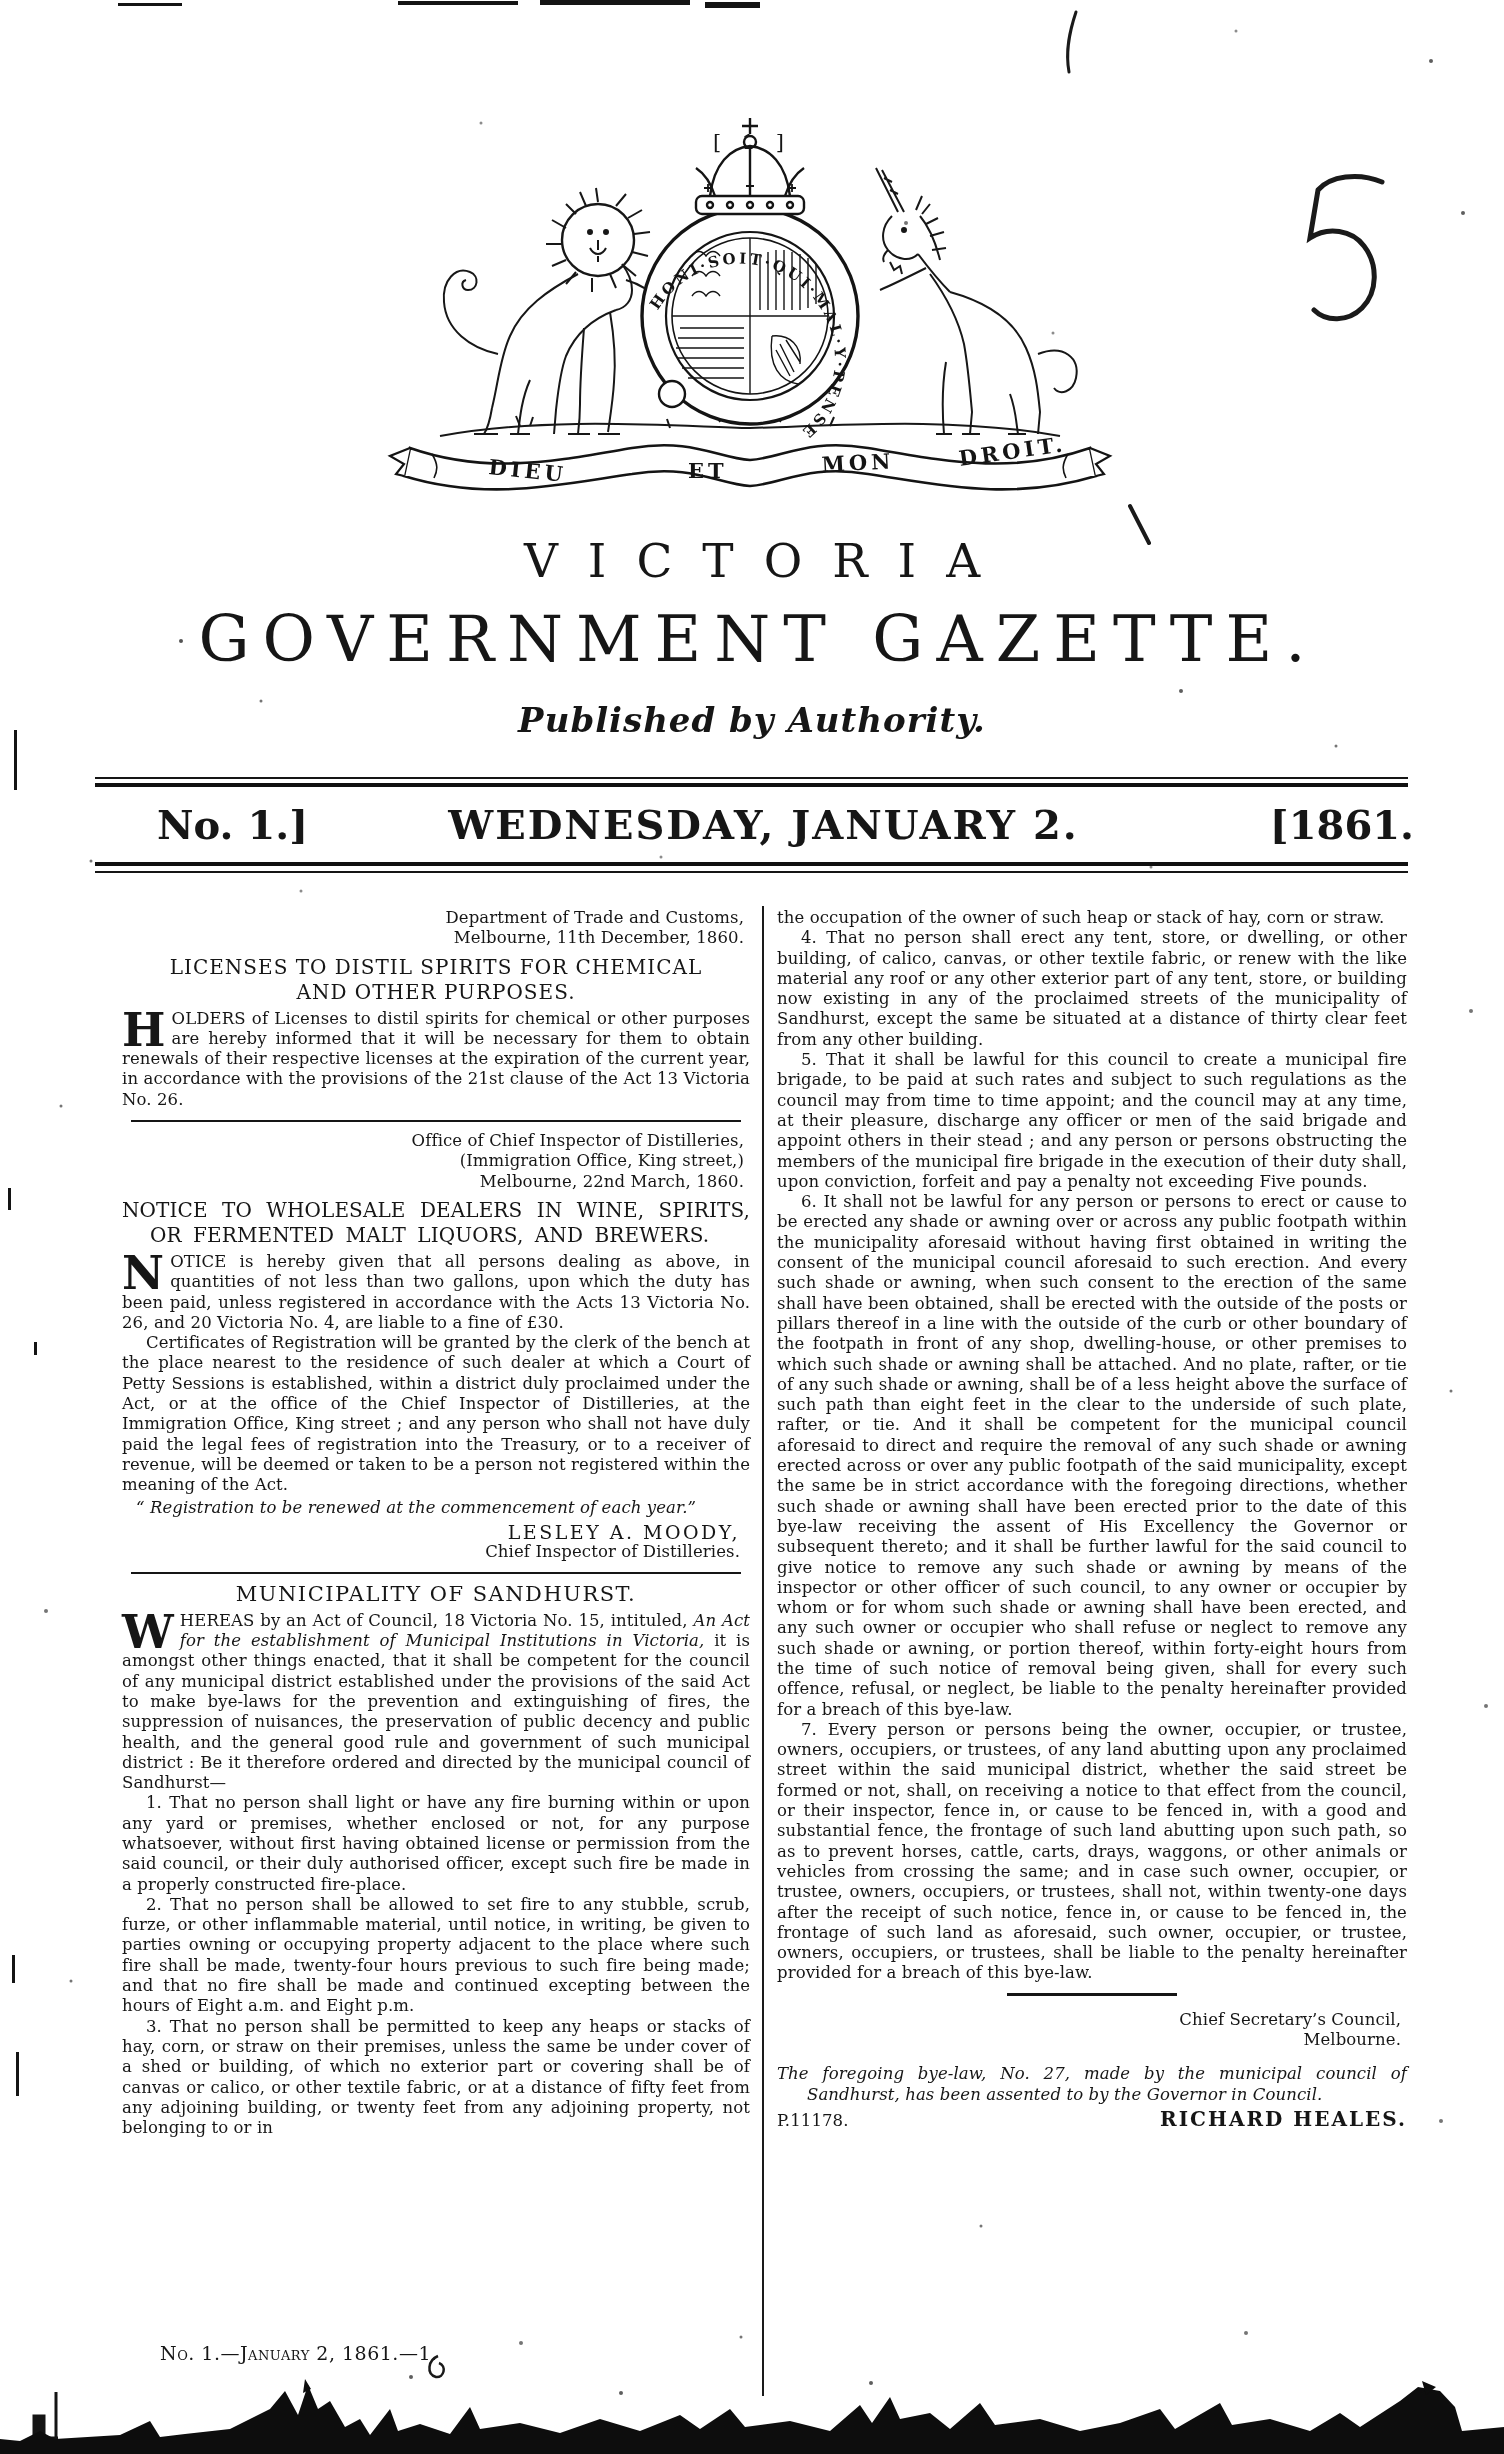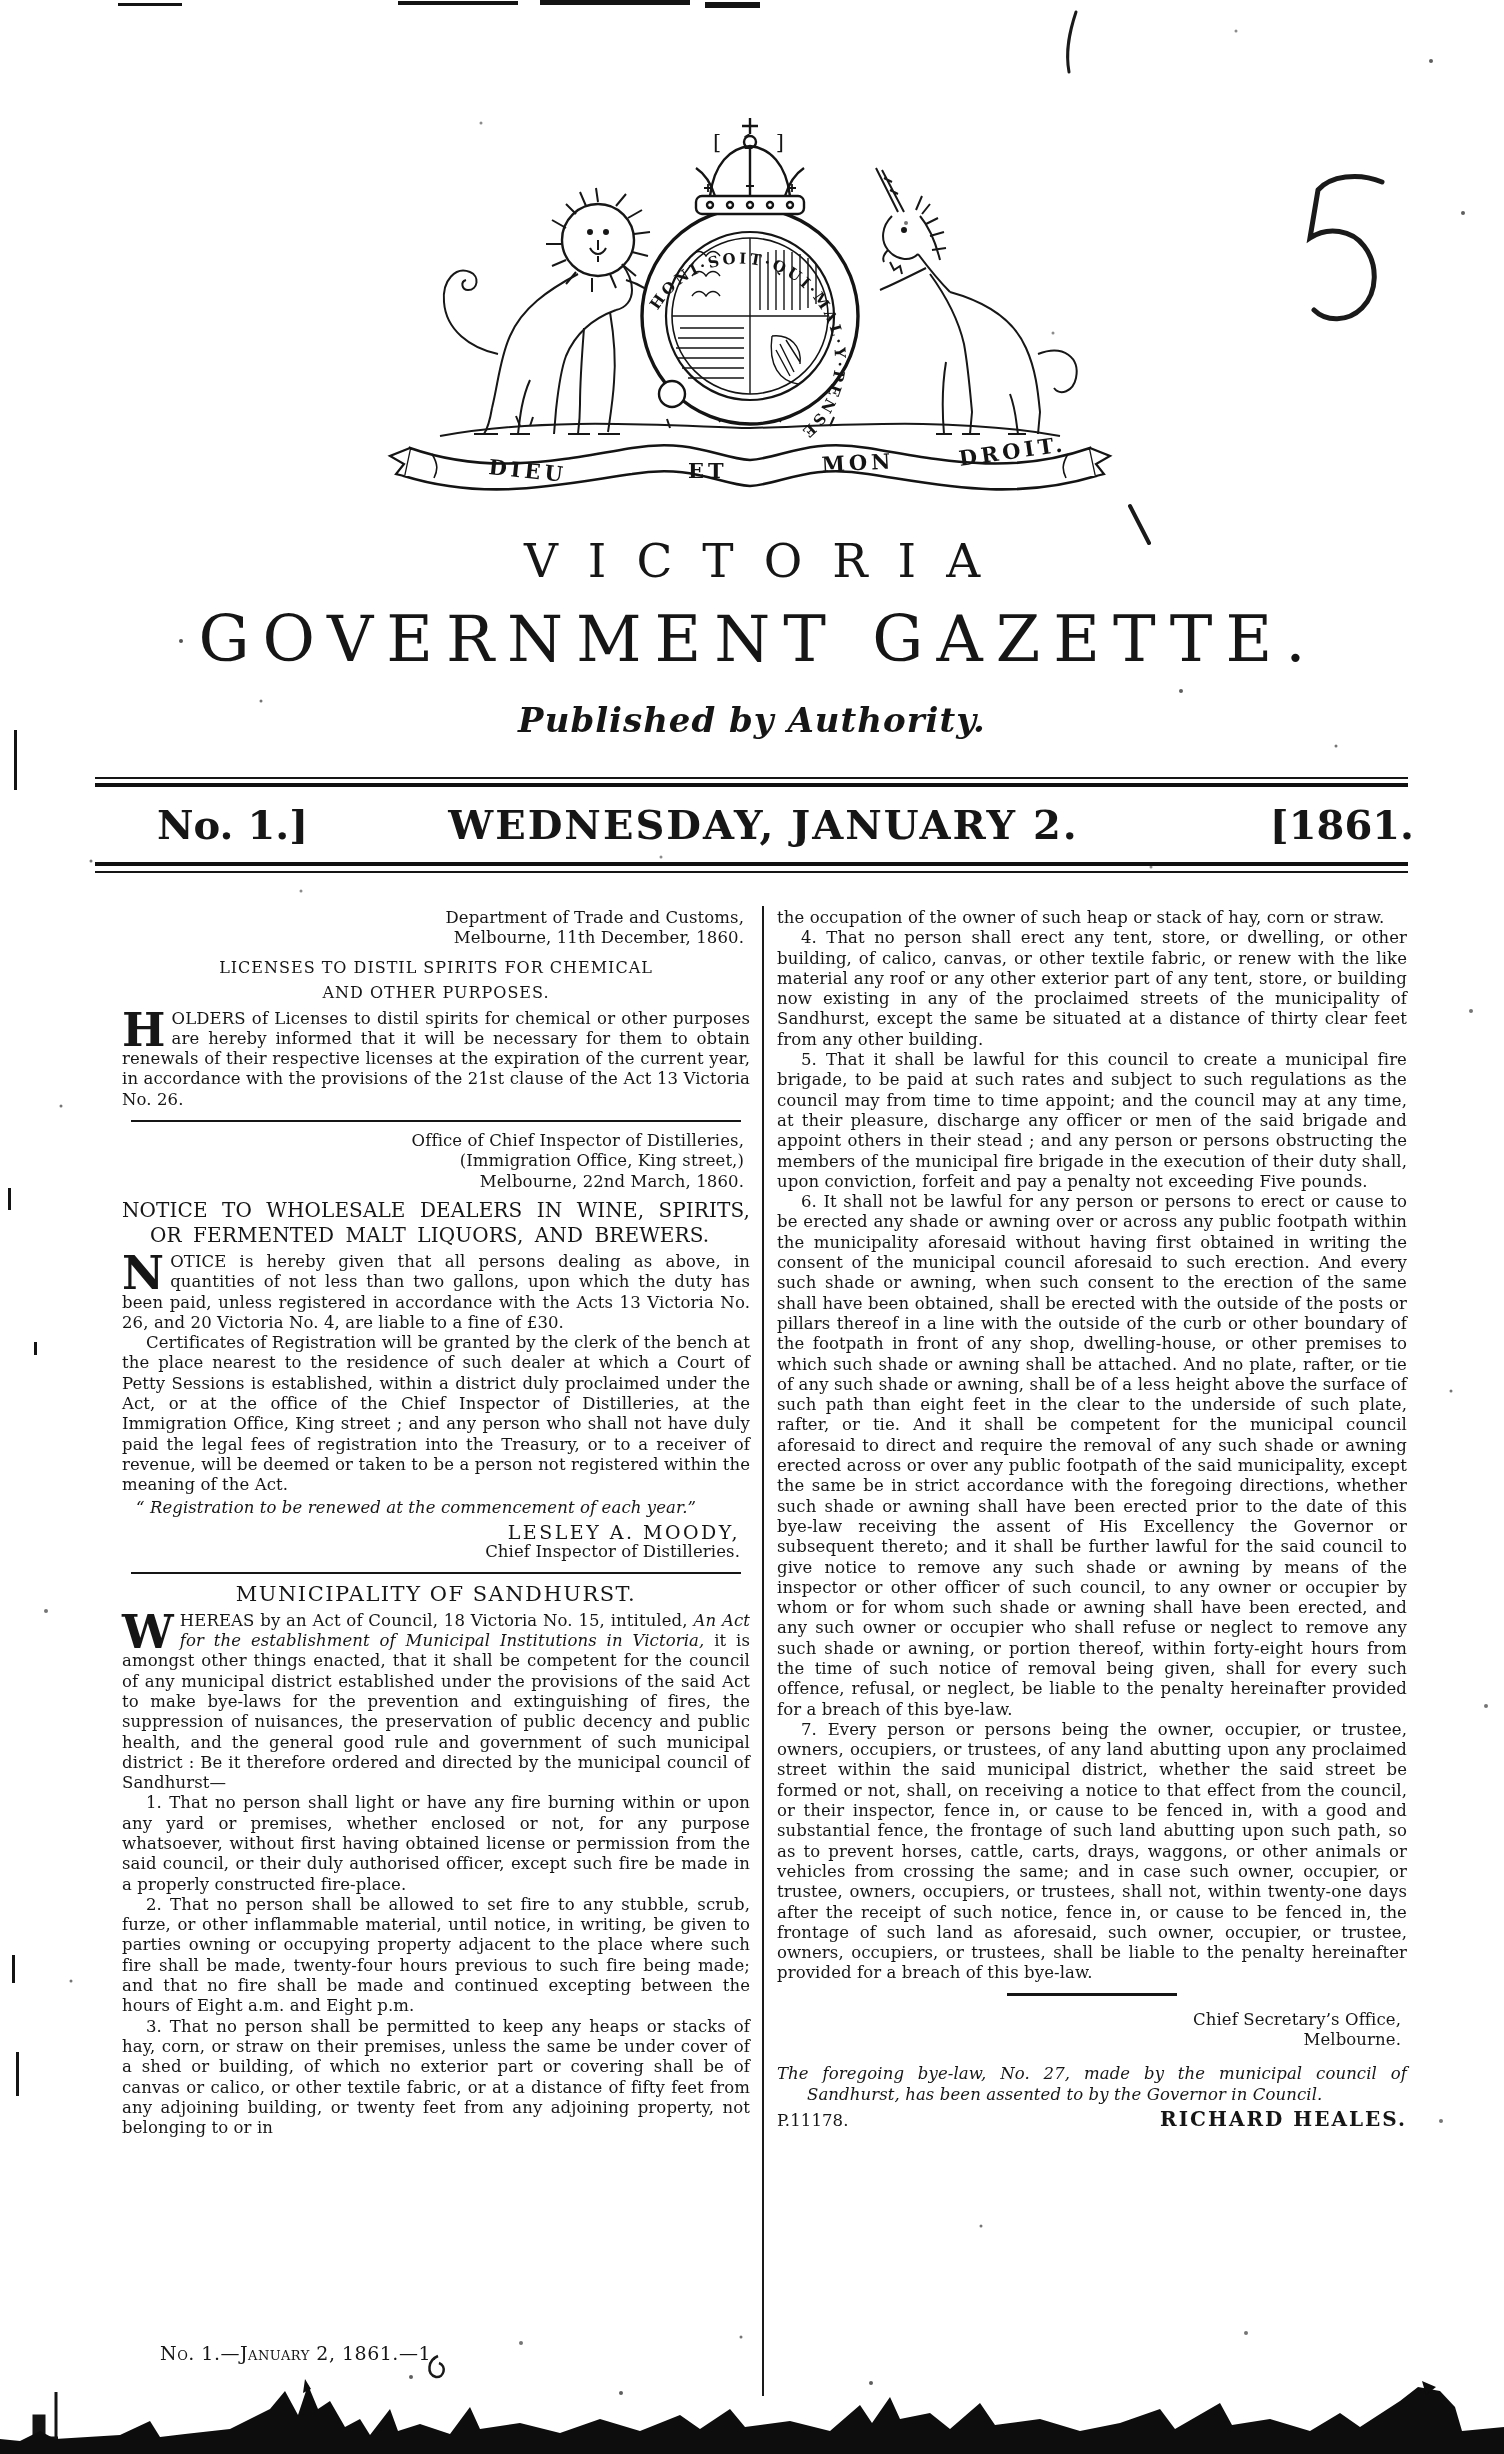--- a/index.html
+++ b/index.html
@@ -50,21 +50,21 @@
   .dl-year{position:absolute;right:6px;top:0;}
 
   
   .col{position:absolute;top:908px;font-size:16.5px;line-height:20.3px;
        text-align:justify;letter-spacing:.1px;}
   .col-left{left:122px;width:628px;}
   .col-right{left:777px;width:630px;}
   .divider{position:absolute;left:762px;top:906px;width:2px;height:1490px;background:#1a1a1a;}
 
   .addr{text-align:right;padding-right:6px;}
-  .heading-center{text-align:center;font-size:16px;letter-spacing:1px;margin:6px 0 4px 0;line-height:25px;}
+  .heading-center{text-align:center;font-size:20px;letter-spacing:1px;margin:6px 0 4px 0;line-height:25px;}
   .heading-muni{text-align:center;font-size:21px;letter-spacing:1.5px;margin:10px 0 6px 0;}
   .heading-just{font-size:20px;line-height:25px;word-spacing:5px;padding-left:28px;text-indent:-28px;margin:6px 0 4px 0;}
   .subhead{font-variant:small-caps;font-size:18px;line-height:22.5px;padding-left:30px;text-indent:-30px;margin:2px 0 4px 0;}
   p{margin:0;}
   .para-ind{text-indent:24px;}
   .dropcap-para{text-indent:0;}
   .dropcap{float:left;font-size:46px;line-height:38px;font-weight:700;padding:2px 6px 0 0;}
   .it{font-style:italic;}
   .quote{font-style:italic;text-indent:14px;margin:2px 0;}
   .sig{text-align:right;padding-right:10px;margin:4px 0 2px 0;}
@@ -249,21 +249,21 @@
   <div class="col col-right">
     <p>the occupation of the owner of such heap or stack of hay, corn or straw.</p>
     <p class="para-ind">4. That no person shall erect any tent, store, or dwelling, or other building, of calico, canvas, or other textile fabric, or renew with the like material any roof or any other exterior part of any tent, store, or building now existing in any of the proclaimed streets of the municipality of Sandhurst, except the same be situated at a distance of thirty clear feet from any other building.</p>
     <p class="para-ind">5. That it shall be lawful for this council to create a municipal fire brigade, to be paid at such rates and subject to such regulations as the council may from time to time appoint; and the council may at any time, at their pleasure, discharge any officer or men of the said brigade and appoint others in their stead ; and any person or persons obstructing the members of the municipal fire brigade in the execution of their duty shall, upon conviction, forfeit and pay a penalty not exceeding Five pounds.</p>
     <p class="para-ind">6. It shall not be lawful for any person or persons to erect or cause to be erected any shade or awning over or across any public footpath within the municipality aforesaid without having first obtained in writing the consent of the municipal council aforesaid to such erection. And every such shade or awning, when such consent to the erection of the same shall have been obtained, shall be erected with the outside of the posts or pillars thereof in a line with the outside of the curb or other boundary of the footpath in front of any shop, dwelling-house, or other premises to which such shade or awning shall be attached. And no plate, rafter, or tie of any such shade or awning, shall be of a less height above the surface of such path than eight feet in the clear to the underside of such plate, rafter, or tie. And it shall be competent for the municipal council aforesaid to direct and require the removal of any such shade or awning erected across or over any public footpath of the said municipality, except the same be in strict accordance with the foregoing directions, whether such shade or awning shall have been erected prior to the date of this bye-law receiving the assent of His Excellency the Governor or subsequent thereto; and it shall be further lawful for the said council to give notice to remove any such shade or awning by means of the inspector or other officer of such council, to any owner or occupier by whom or for whom such shade or awning shall have been erected, and any such owner or occupier who shall refuse or neglect to remove any such shade or awning, or portion thereof, within forty-eight hours from the time of such notice of removal being given, shall for every such offence, refusal, or neglect, be liable to the penalty hereinafter provided for a breach of this bye-law.</p>
     <p class="para-ind">7. Every person or persons being the owner, occupier, or trustee, owners, occupiers, or trustees, of any land abutting upon any proclaimed street within the said municipal district, whether the said street be formed or not, shall, on receiving a notice to that effect from the council, or their inspector, fence in, or cause to be fenced in, with a good and substantial fence, the frontage of such land abutting upon such path, so as to prevent horses, cattle, carts, drays, waggons, or other animals or vehicles from crossing the same; and in case such owner, occupier, or trustee, owners, occupiers, or trustees, shall not, within twenty-one days after the receipt of such notice, fence in, or cause to be fenced in, the frontage of such land as aforesaid, such owner, occupier, or trustee, owners, occupiers, or trustees, shall be liable to the penalty hereinafter provided for a breach of this bye-law.</p>
 
     <div class="midrule"></div>
 
     <div class="addr office">
-      <div>Chief Secretary’s Office,</div>
+      <div>Chief Secretary’s Council,</div>
       <div>Melbourne.</div>
     </div>
 
     <p class="assent">The foregoing bye-law, No. 27, made by the municipal council of Sandhurst, has been assented to by the Governor in Council.</p>
 
     <div class="lastrow">
       <span>P.11178.</span>
       <span class="heales">RICHARD HEALES.</span>
     </div>
   </div>

